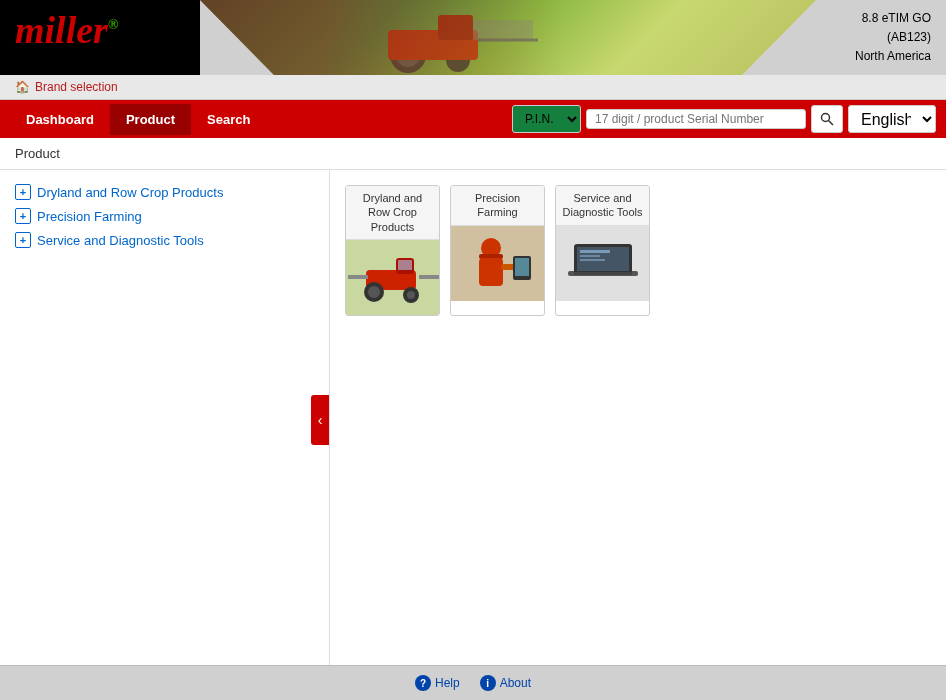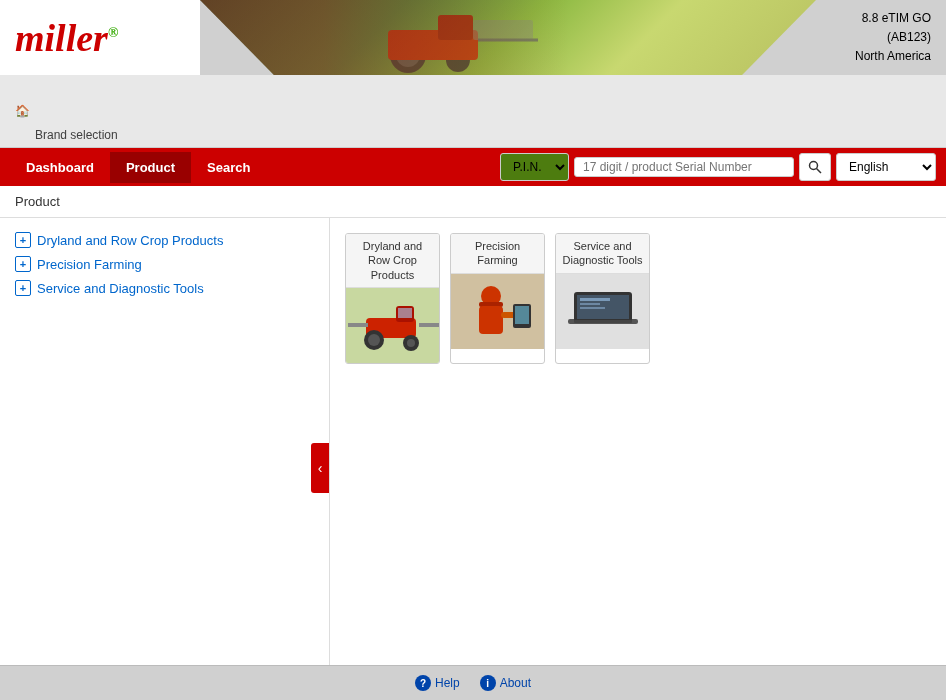--- a/index.html
+++ b/index.html
@@ -1,38 +1,38 @@
 <!DOCTYPE html>
 <html><head>
   <meta charset="utf-8">
   <style>
     * { margin: 0; padding: 0; box-sizing: border-box; }
     body { font-family: Arial, sans-serif; font-size: 13px; background: #f0f0f0; width: 946px; height: 700px; overflow: hidden; }
 
     
     .header { display: flex; align-items: stretch; background: #d0d0d0; height: 75px; position: relative; }
-    .logo-area { background: #ffffff; display: flex; align-items: center; padding: 8px 15px; min-width: 200px; }
+    .logo-area { background: #000000; display: flex; padding: 8px 15px; min-width: 200px; }
     .logo-text { font-size: 38px; font-style: italic; font-weight: 900; color: #cc0000; font-family: Georgia, serif; }
     .header-image { flex: 1; background: linear-gradient(135deg, #2a5a2a 0%, #4a8a3a 30%, #8ab840 50%, #c8d870 70%, #b8c060 100%); position: relative; overflow: hidden; clip-path: polygon(0 0, 100% 0, 88% 100%, 12% 100%); }
     .header-image::after { content: ''; position: absolute; inset: 0; background: linear-gradient(to right, rgba(180,30,30,0.4) 20%, transparent 60%); }
     .header-info { text-align: right; padding: 8px 15px; font-size: 12px; line-height: 1.6; min-width: 130px; display: flex; flex-direction: column; justify-content: center; }
 
     
     .breadcrumb { background: #e8e8e8; padding: 5px 15px; font-size: 12px; color: #333; display: flex; align-items: center; gap: 5px; border-bottom: 1px solid #ccc; }
 
     
     .navbar { background: #cc0000; display: flex; align-items: center; height: 38px; padding: 8px 10px; gap: 0; }
     .nav-item { color: #fff; padding: 8px 16px; cursor: pointer; font-size: 13px; font-weight: bold; }
     .nav-item.active { background: #990000; }
     .nav-spacer { flex: 1; }
     .search-area { display: flex; align-items: center; gap: 5px; }
-    .pin-select { padding: 4px 8px; font-size: 12px; border: 1px solid #ccc; border-radius: 3px; background: #4d7c0f; height: 28px; }
+    .pin-select { padding: 4px 8px; font-size: 12px; border: 1px solid #ccc; border-radius: 3px; background: #15803d; height: 28px; }
     .search-input { width: 220px; padding: 4px 8px; font-size: 12px; border: 1px solid #ccc; border-radius: 3px; height: 20px; color: #999; }
     .search-btn { background: #fff; border: 1px solid #ccc; border-radius: 3px; padding: 4px 8px; cursor: pointer; height: 28px; display: flex; align-items: center; }
-    .lang-select { padding: 4px 8px; font-size: 12px; border: 1px solid #ccc; border-radius: 3px; background: #fff; height: 28px; width: 100px; }
+    .lang-select { padding: 4px 8px; font-size: 16px; border: 1px solid #ccc; border-radius: 3px; background: #fff; height: 28px; width: 88px; }
 
     
     .page-title-bar { padding: 8px 15px; font-size: 13px; color: #333; background: #fff; border-bottom: 1px solid #ddd; }
 
     
     .main { display: flex; background: #fff; min-height: 500px; }
 
     
     .sidebar { width: 330px; padding: 10px; border-right: 1px solid #ddd; position: relative; }
     .filter-row { display: flex; align-items: center; gap: 5px; margin-bottom: 10px; }
@@ -76,21 +76,21 @@
   </div>
   <div class="header-info">
     <div>8.8 eTIM GO</div>
     <div>(AB123)</div>
     <div>North America</div>
   </div>
 </div>
 
 <div class="breadcrumb">
   <span style="cursor:pointer;">🏠</span>
-  <span style="cursor:pointer;color:#404040;margin-top:48px;">Brand selection</span>
+  <span style="cursor:pointer;color:#b91c1c;">Brand selection</span>
 </div>
 
 <div class="navbar">
   <div class="nav-item">Dashboard</div>
   <div class="nav-item active">Product</div>
   <div class="nav-item">Search</div>
   <div class="nav-spacer"></div>
   <div class="search-area">
     <select class="pin-select">
       <option>P.I.N.</option>

